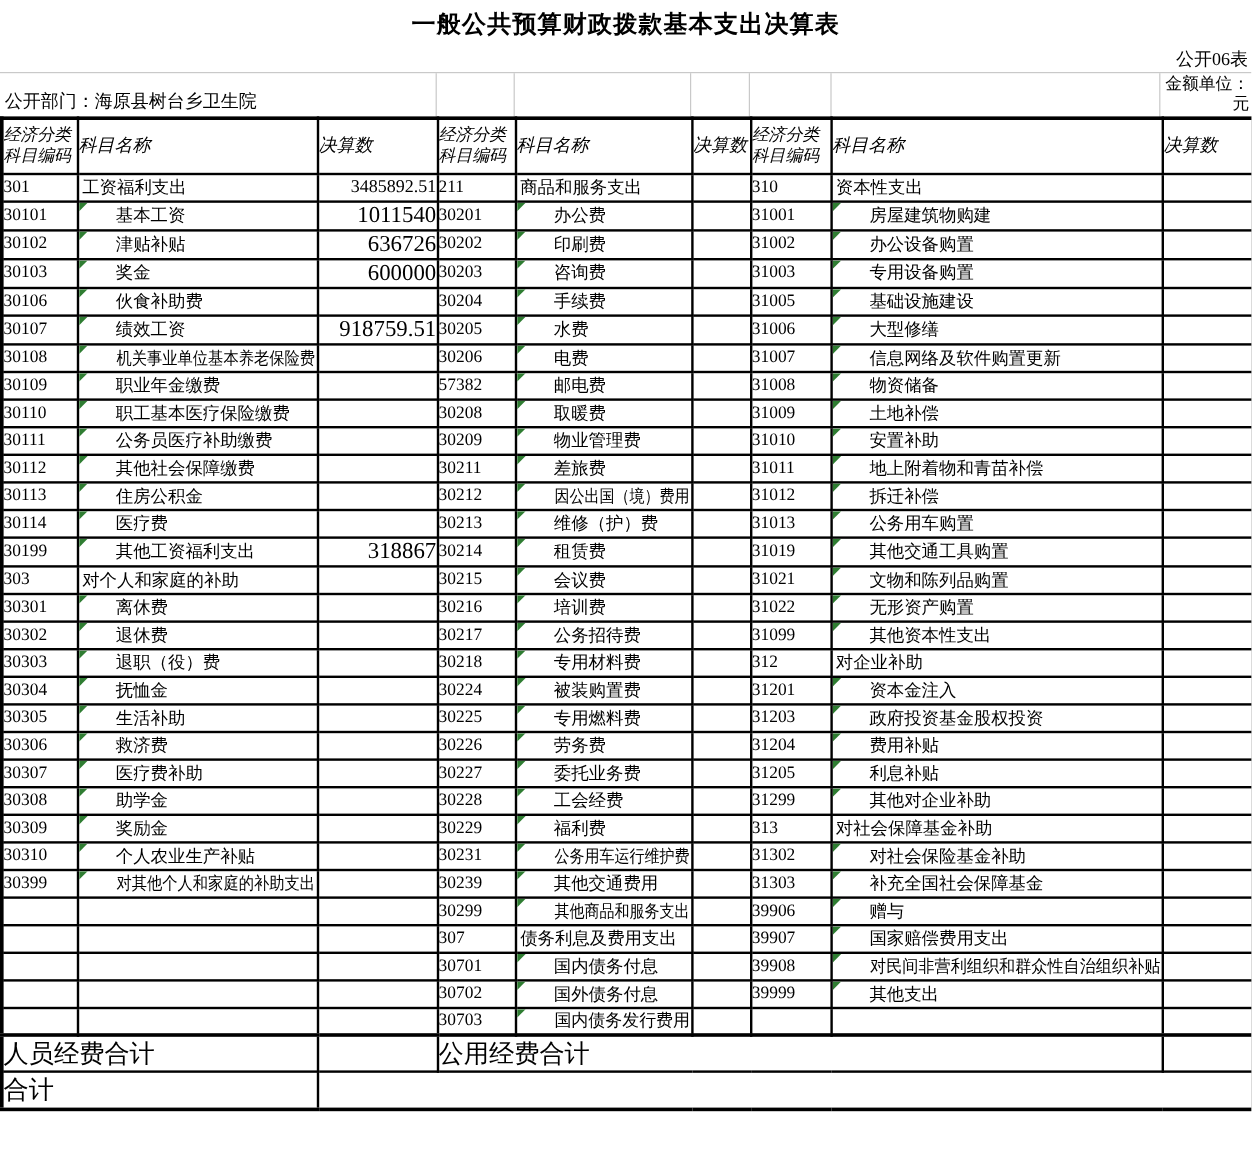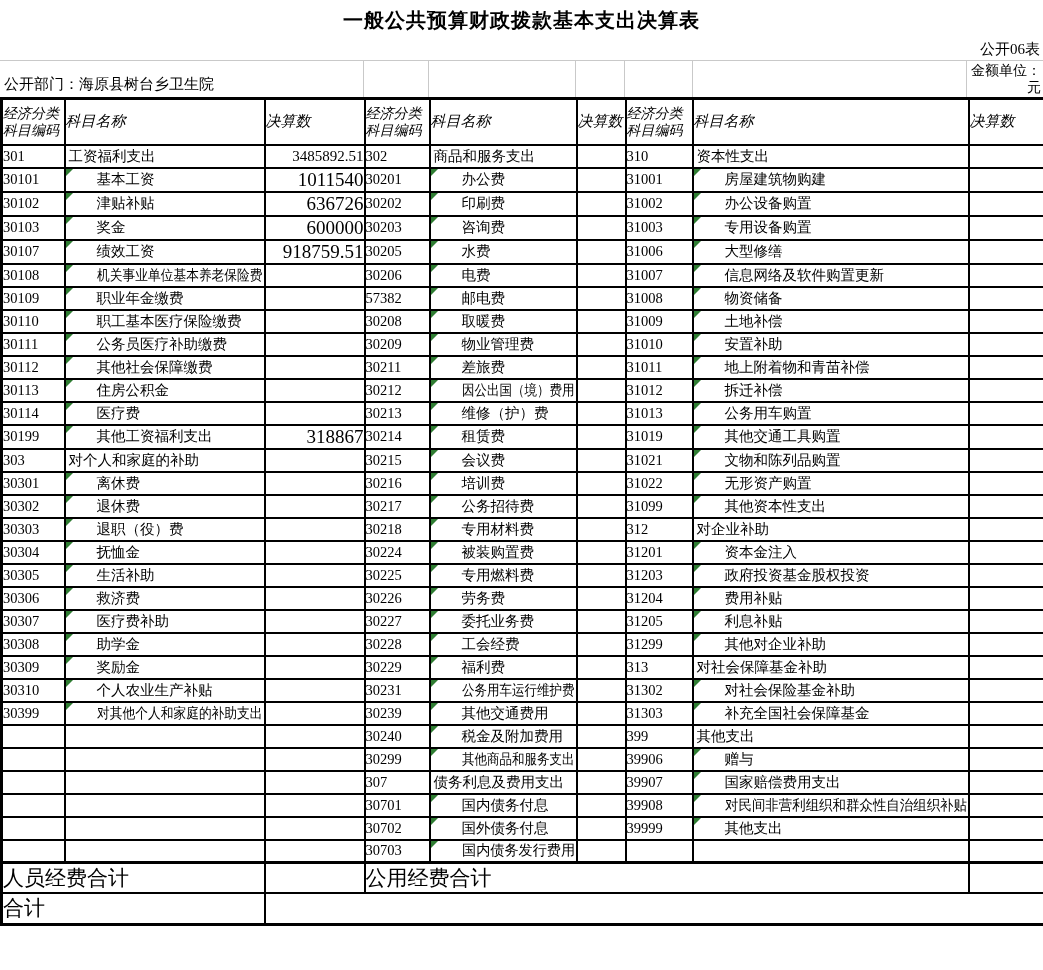--- a/index.html
+++ b/index.html
@@ -108,21 +108,21 @@
         </th>
         <th>科目名称</th>
         <th>决算数</th>
       </tr>
     </thead>
     <tbody id="table-body">
         <tr>
           <td class="code">301</td>
           <td class="name parent"><span class="inner">工资福利支出</span></td>
           <td class="val">3485892.51</td>
-          <td class="code">302</td>
+          <td class="code">211</td>
           <td class="name parent"><span class="inner">商品和服务支出</span></td>
           <td class="val"></td>
           <td class="code">310</td>
           <td class="name parent"><span class="inner">资本性支出</span></td>
           <td class="val"></td>
         </tr>
         <tr>
           <td class="code">30101</td>
           <td class="name child"><span class="tri" style="border-top-color: rgb(47, 125, 50);"></span><span class="inner">基本工资</span></td>
           <td class="val big">1011540</td>
@@ -149,20 +149,31 @@
           <td class="name child"><span class="tri" style="border-top-color: rgb(47, 125, 50);"></span><span class="inner">奖金</span></td>
           <td class="val big">600000</td>
           <td class="code">30203</td>
           <td class="name child"><span class="tri" style="border-top-color: rgb(47, 125, 50);"></span><span class="inner">咨询费</span></td>
           <td class="val big"></td>
           <td class="code">31003</td>
           <td class="name child"><span class="tri" style="border-top-color: rgb(47, 125, 50);"></span><span class="inner">专用设备购置</span></td>
           <td class="val big"></td>
         </tr>
         <tr>
+          <td class="code">30106</td>
+          <td class="name child"><span class="tri" style="border-top-color: rgb(47, 125, 50);"></span><span class="inner">伙食补助费</span></td>
+          <td class="val big"></td>
+          <td class="code">30204</td>
+          <td class="name child"><span class="tri" style="border-top-color: rgb(47, 125, 50);"></span><span class="inner">手续费</span></td>
+          <td class="val big"></td>
+          <td class="code">31005</td>
+          <td class="name child"><span class="tri" style="border-top-color: rgb(47, 125, 50);"></span><span class="inner">基础设施建设</span></td>
+          <td class="val big"></td>
+        </tr>
+        <tr>
           <td class="code">30107</td>
           <td class="name child"><span class="tri" style="border-top-color: rgb(47, 125, 50);"></span><span class="inner">绩效工资</span></td>
           <td class="val big">918759.51</td>
           <td class="code">30205</td>
           <td class="name child"><span class="tri" style="border-top-color: rgb(47, 125, 50);"></span><span class="inner">水费</span></td>
           <td class="val big"></td>
           <td class="code">31006</td>
           <td class="name child"><span class="tri" style="border-top-color: rgb(47, 125, 50);"></span><span class="inner">大型修缮</span></td>
           <td class="val big"></td>
         </tr>
@@ -378,31 +389,20 @@
         <tr>
           <td class="code">30399</td>
           <td class="name child"><span class="tri" style="border-top-color: rgb(47, 125, 50);"></span><span class="inner" style="transform: scaleX(0.878307);">对其他个人和家庭的补助支出</span></td>
           <td class="val big"></td>
           <td class="code">30239</td>
           <td class="name child"><span class="tri" style="border-top-color: rgb(47, 125, 50);"></span><span class="inner">其他交通费用</span></td>
           <td class="val big"></td>
           <td class="code">31303</td>
           <td class="name child"><span class="tri" style="border-top-color: rgb(47, 125, 50);"></span><span class="inner">补充全国社会保障基金</span></td>
           <td class="val big"></td>
-        </tr>
-        <tr>
-          <td class="code"></td>
-          <td class="name parent"><span class="inner"></span></td>
-          <td class="val"></td>
-          <td class="code">30240</td>
-          <td class="name child"><span class="tri" style="border-top-color: rgb(47, 125, 50);"></span><span class="inner">税金及附加费用</span></td>
-          <td class="val big"></td>
-          <td class="code">399</td>
-          <td class="name parent"><span class="inner">其他支出</span></td>
-          <td class="val"></td>
         </tr>
         <tr>
           <td class="code"></td>
           <td class="name parent"><span class="inner"></span></td>
           <td class="val"></td>
           <td class="code">30299</td>
           <td class="name child"><span class="tri" style="border-top-color: rgb(47, 125, 50);"></span><span class="inner" style="transform: scaleX(0.862595);">其他商品和服务支出</span></td>
           <td class="val big"></td>
           <td class="code">39906</td>
           <td class="name child"><span class="tri" style="border-top-color: rgb(47, 125, 50);"></span><span class="inner">赠与</span></td>

